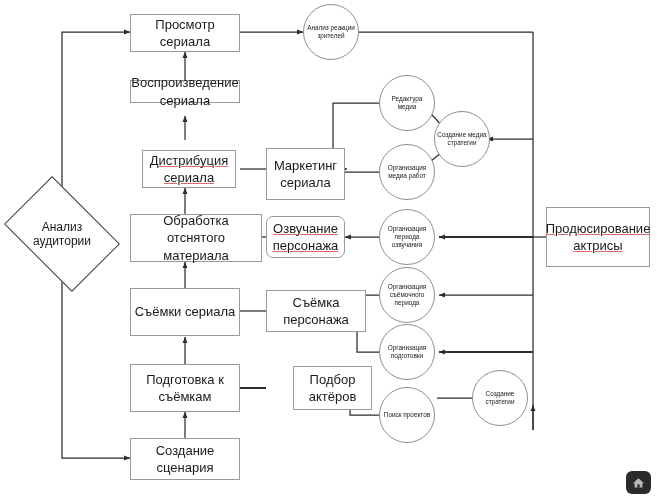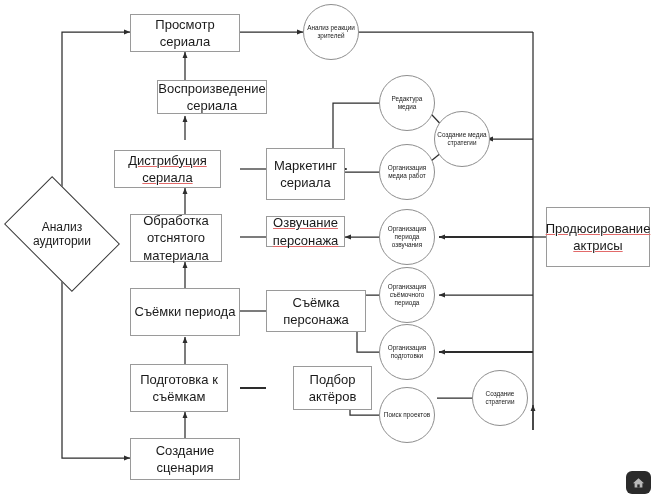--- a/index.html
+++ b/index.html
@@ -106,49 +106,49 @@
 
 <div class="diamond-wrap" style="left:14px;top:200px;width:96px;height:68px;">
   <div class="diamond-shape"></div>
   <div class="diamond-label">Анализ аудитории</div>
 </div>
 
 <div class="node box" style="left:130px;top:14px;width:110px;height:38px;">
   <span>Просмотр сериала</span>
 </div>
 
-<div class="node box" style="left:130px;top:80px;width:110px;height:34px;margin-left:27px;">
+<div class="node box" style="left:130px;top:80px;width:110px;height:23px;">
   <span>Воспроизведение сериала</span>
 </div>
 
-<div class="node box" style="left:114px;top:150px;width:107px;height:38px;">
+<div class="node box" style="left:142px;top:150px;width:94px;height:38px;">
   <span class="spell">Дистрибуция сериала</span>
 </div>
 
 <div class="node box" style="left:266px;top:148px;width:79px;height:52px;">
   <span>Маркетинг сериала</span>
 </div>
 
-<div class="node box" style="left:130px;top:214px;width:92px;height:48px;">
+<div class="node box" style="left:130px;top:214px;width:132px;height:48px;">
   <span>Обработка отснятого материала</span>
 </div>
 
-<div class="node box" style="left:266px;top:216px;width:79px;height:31px;">
+<div class="node box" style="left:266px;top:216px;width:79px;height:42px;border-radius:7px;">
   <span class="spell">Озвучание персонажа</span>
 </div>
 
 <div class="node box" style="left:130px;top:288px;width:110px;height:48px;">
-  <span>Съёмки периода</span>
+  <span>Съёмки сериала</span>
 </div>
 
 <div class="node box" style="left:266px;top:290px;width:100px;height:42px;">
   <span>Съёмка персонажа</span>
 </div>
 
-<div class="node box" style="left:130px;top:364px;width:98px;height:48px;">
+<div class="node box" style="left:130px;top:364px;width:110px;height:48px;">
   <span>Подготовка к съёмкам</span>
 </div>
 
 <div class="node box" style="left:266px;top:366px;width:79px;height:44px;margin-left:27px;">
   <span>Подбор актёров</span>
 </div>
 
 <div class="node box" style="left:130px;top:438px;width:110px;height:42px;">
   <span>Создание сценария</span>
 </div>

